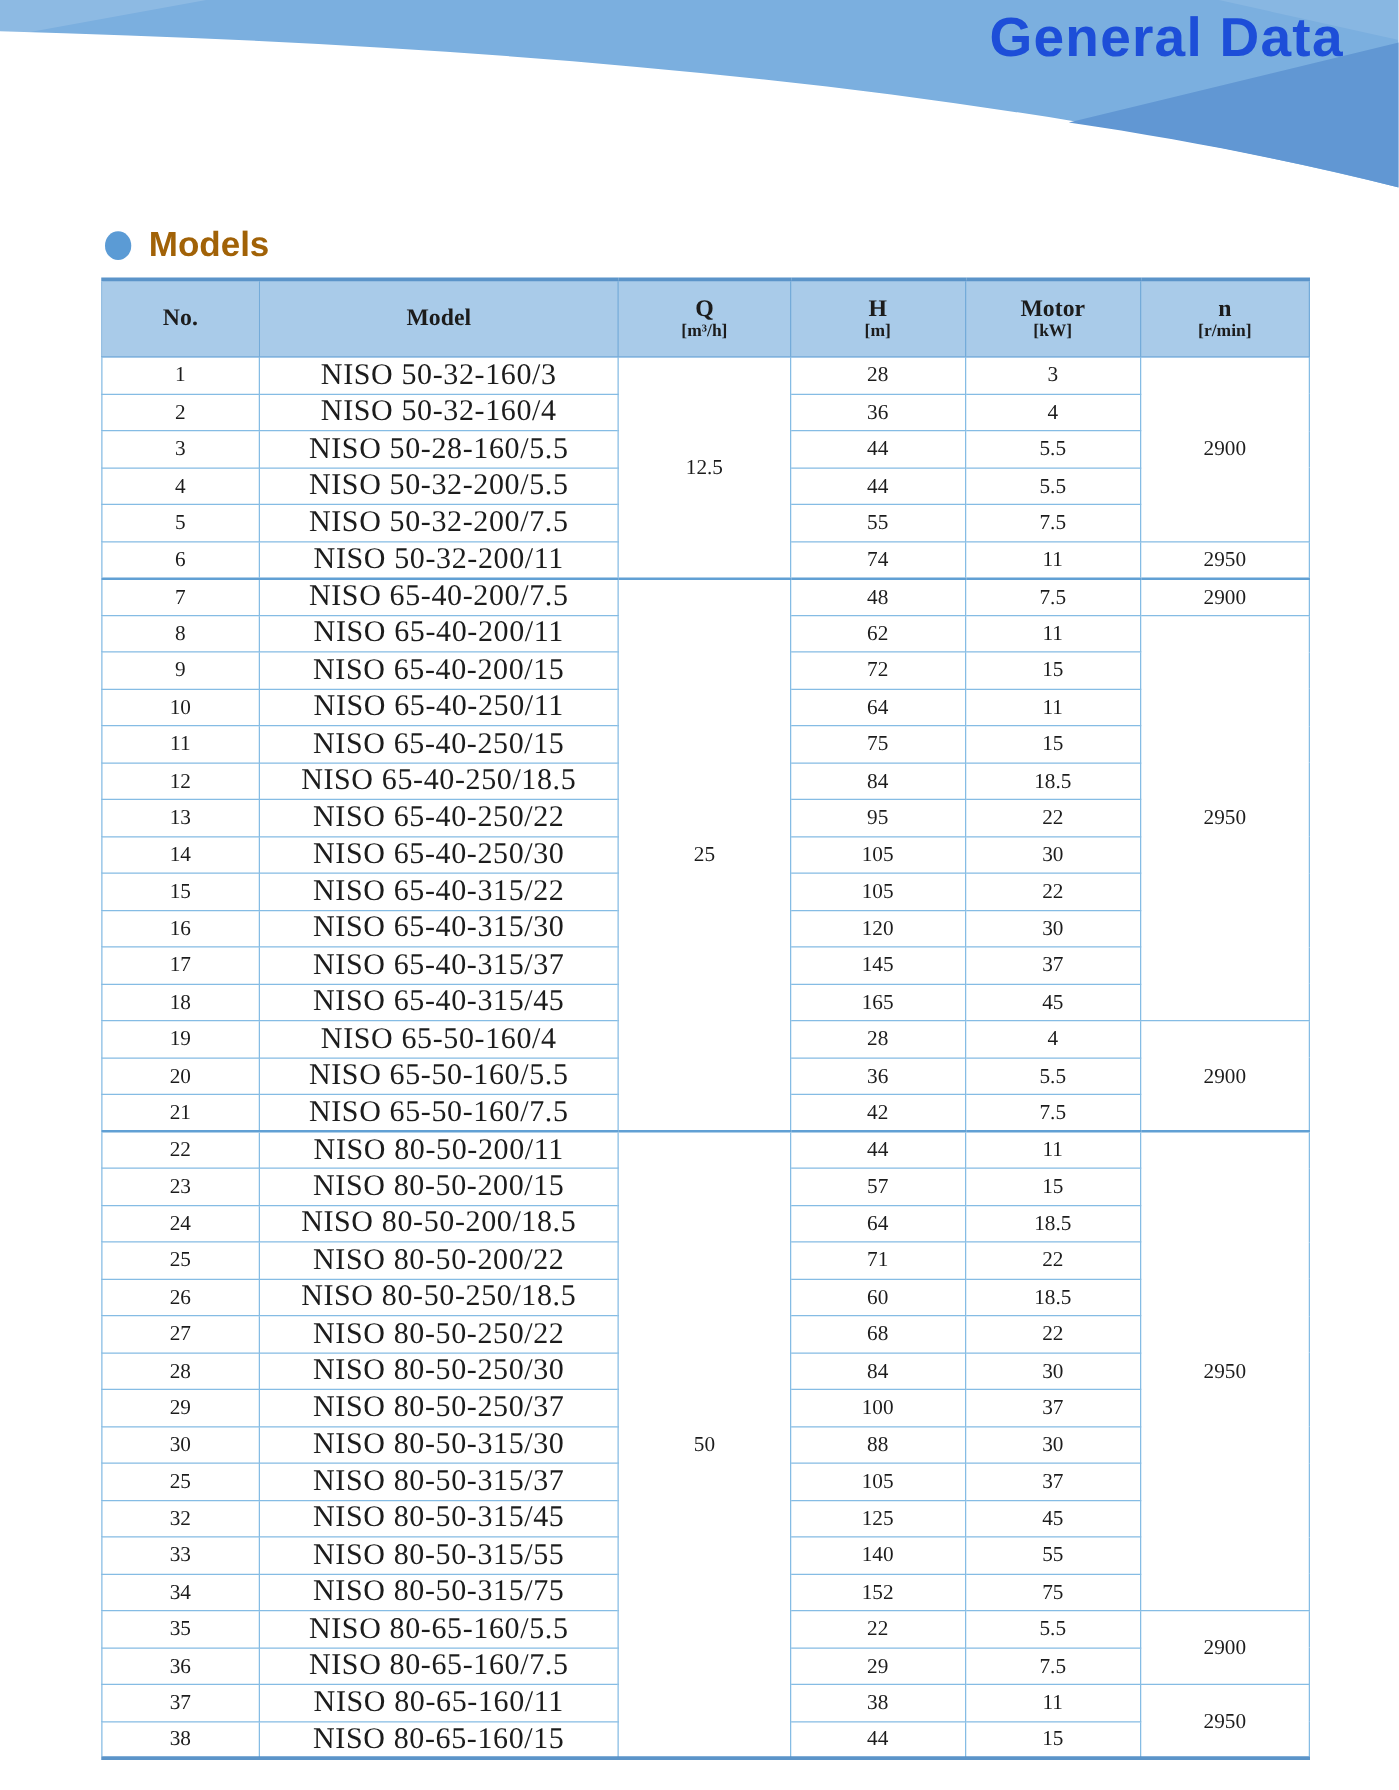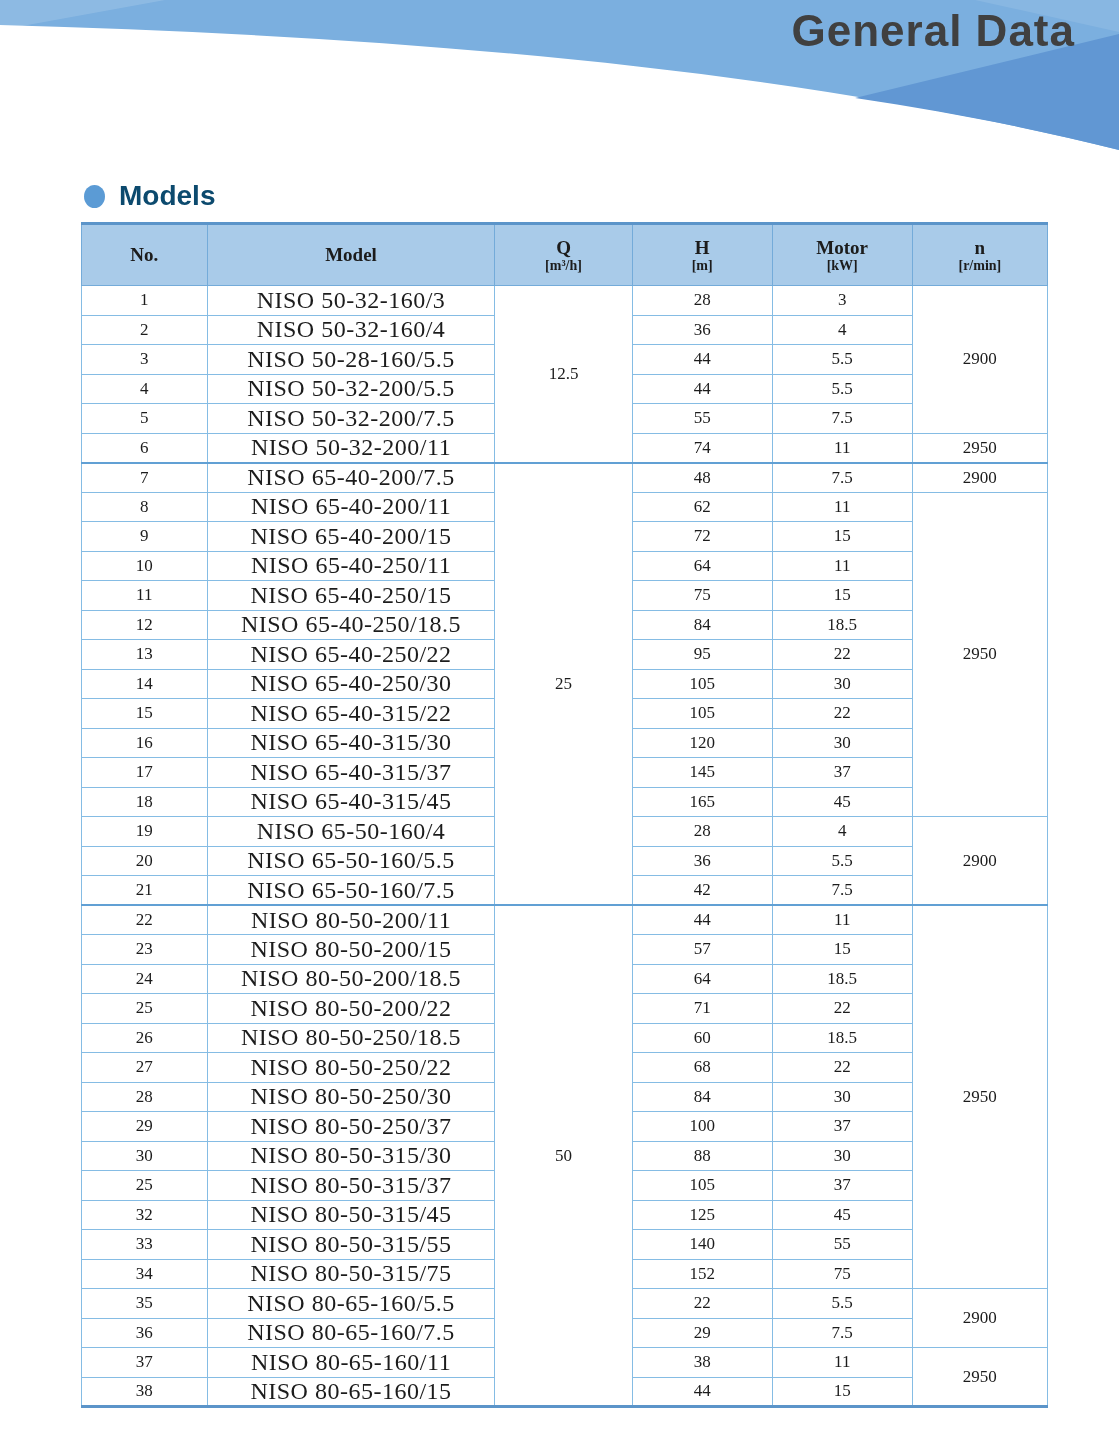--- a/index.html
+++ b/index.html
@@ -22,21 +22,21 @@
   }
   .banner svg { display: block; }
   .banner-title {
     position: absolute;
     top: 6px;
     right: 44px;
     font-family: "Liberation Sans", sans-serif;
     font-weight: bold;
     font-size: 44px;
     letter-spacing: 1px;
-    color: #404040;
+    color: #1d4ed8;
     white-space: nowrap;
   }
 
   
   .section-heading {
     position: absolute;
     left: 84px;
     top: 180px;
     display: flex;
     align-items: center;
@@ -45,21 +45,21 @@
   .section-bullet {
     width: 21px;
     height: 23px;
     border-radius: 50%;
     background: #5b9bd5;
   }
   .section-title {
     font-family: "Liberation Sans", sans-serif;
     font-weight: bold;
     font-size: 28px;
-    color: #0c4a6e;
+    color: #a16207;
   }
 
   
   .models-table {
     position: absolute;
     left: 81px;
     top: 222px;
     width: 967px;
     border-collapse: collapse;
     table-layout: fixed;

